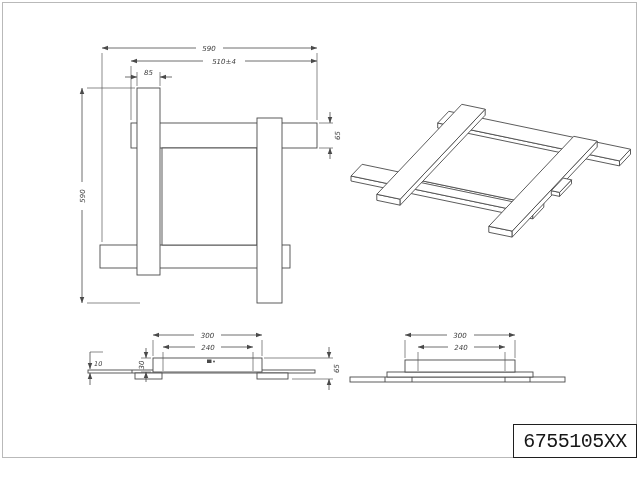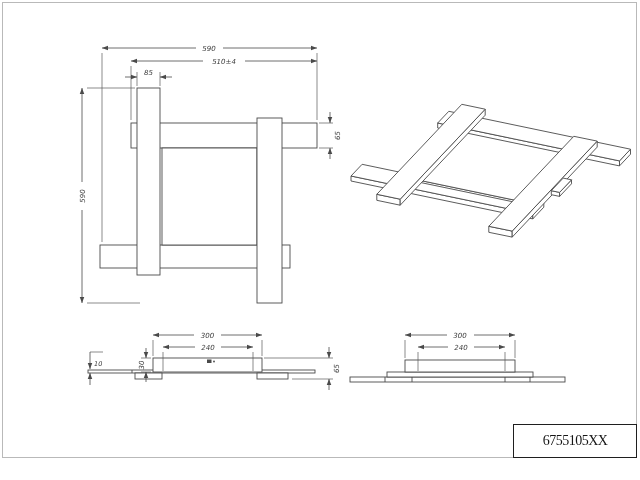--- a/index.html
+++ b/index.html
@@ -12,21 +12,21 @@
   .dim{stroke:#4a4a4a;stroke-width:0.8;fill:none;}
   .ext{stroke:#5a5a5a;stroke-width:0.7;fill:none;}
   .dimtext{font-family:"DejaVu Sans",sans-serif;font-style:italic;
            font-size:7px;fill:#3a3a3a;text-anchor:middle;}
   .dimtext-sm{font-family:"DejaVu Sans",sans-serif;font-style:italic;
            font-size:6.5px;fill:#3a3a3a;}
   #iso-g polygon{fill:#ffffff;stroke:#4a4a4a;stroke-width:0.9;stroke-linejoin:round;}
   .articlebox{position:absolute;left:513px;top:424px;width:124px;height:34px;
       border:1.5px solid #1f1f1f;background:#fff;display:flex;align-items:center;
       justify-content:center;box-sizing:border-box;}
-  .articlebox span{font-family:Liberation Serif, serif;font-size:14px;
+  .articlebox span{font-family:Liberation Mono, monospace;font-size:20px;
       color:#161616;letter-spacing:-0.5px;white-space:nowrap;}
   .sheetframe{position:absolute;left:2px;top:2px;width:635px;height:456px;
       border:1px solid #b9b9b9;box-sizing:border-box;pointer-events:none;}
 </style>
 </head>
 <body>
 
 <div class="sheetframe"></div>
 
 <svg width="640" height="480" viewBox="0 0 640 480">

